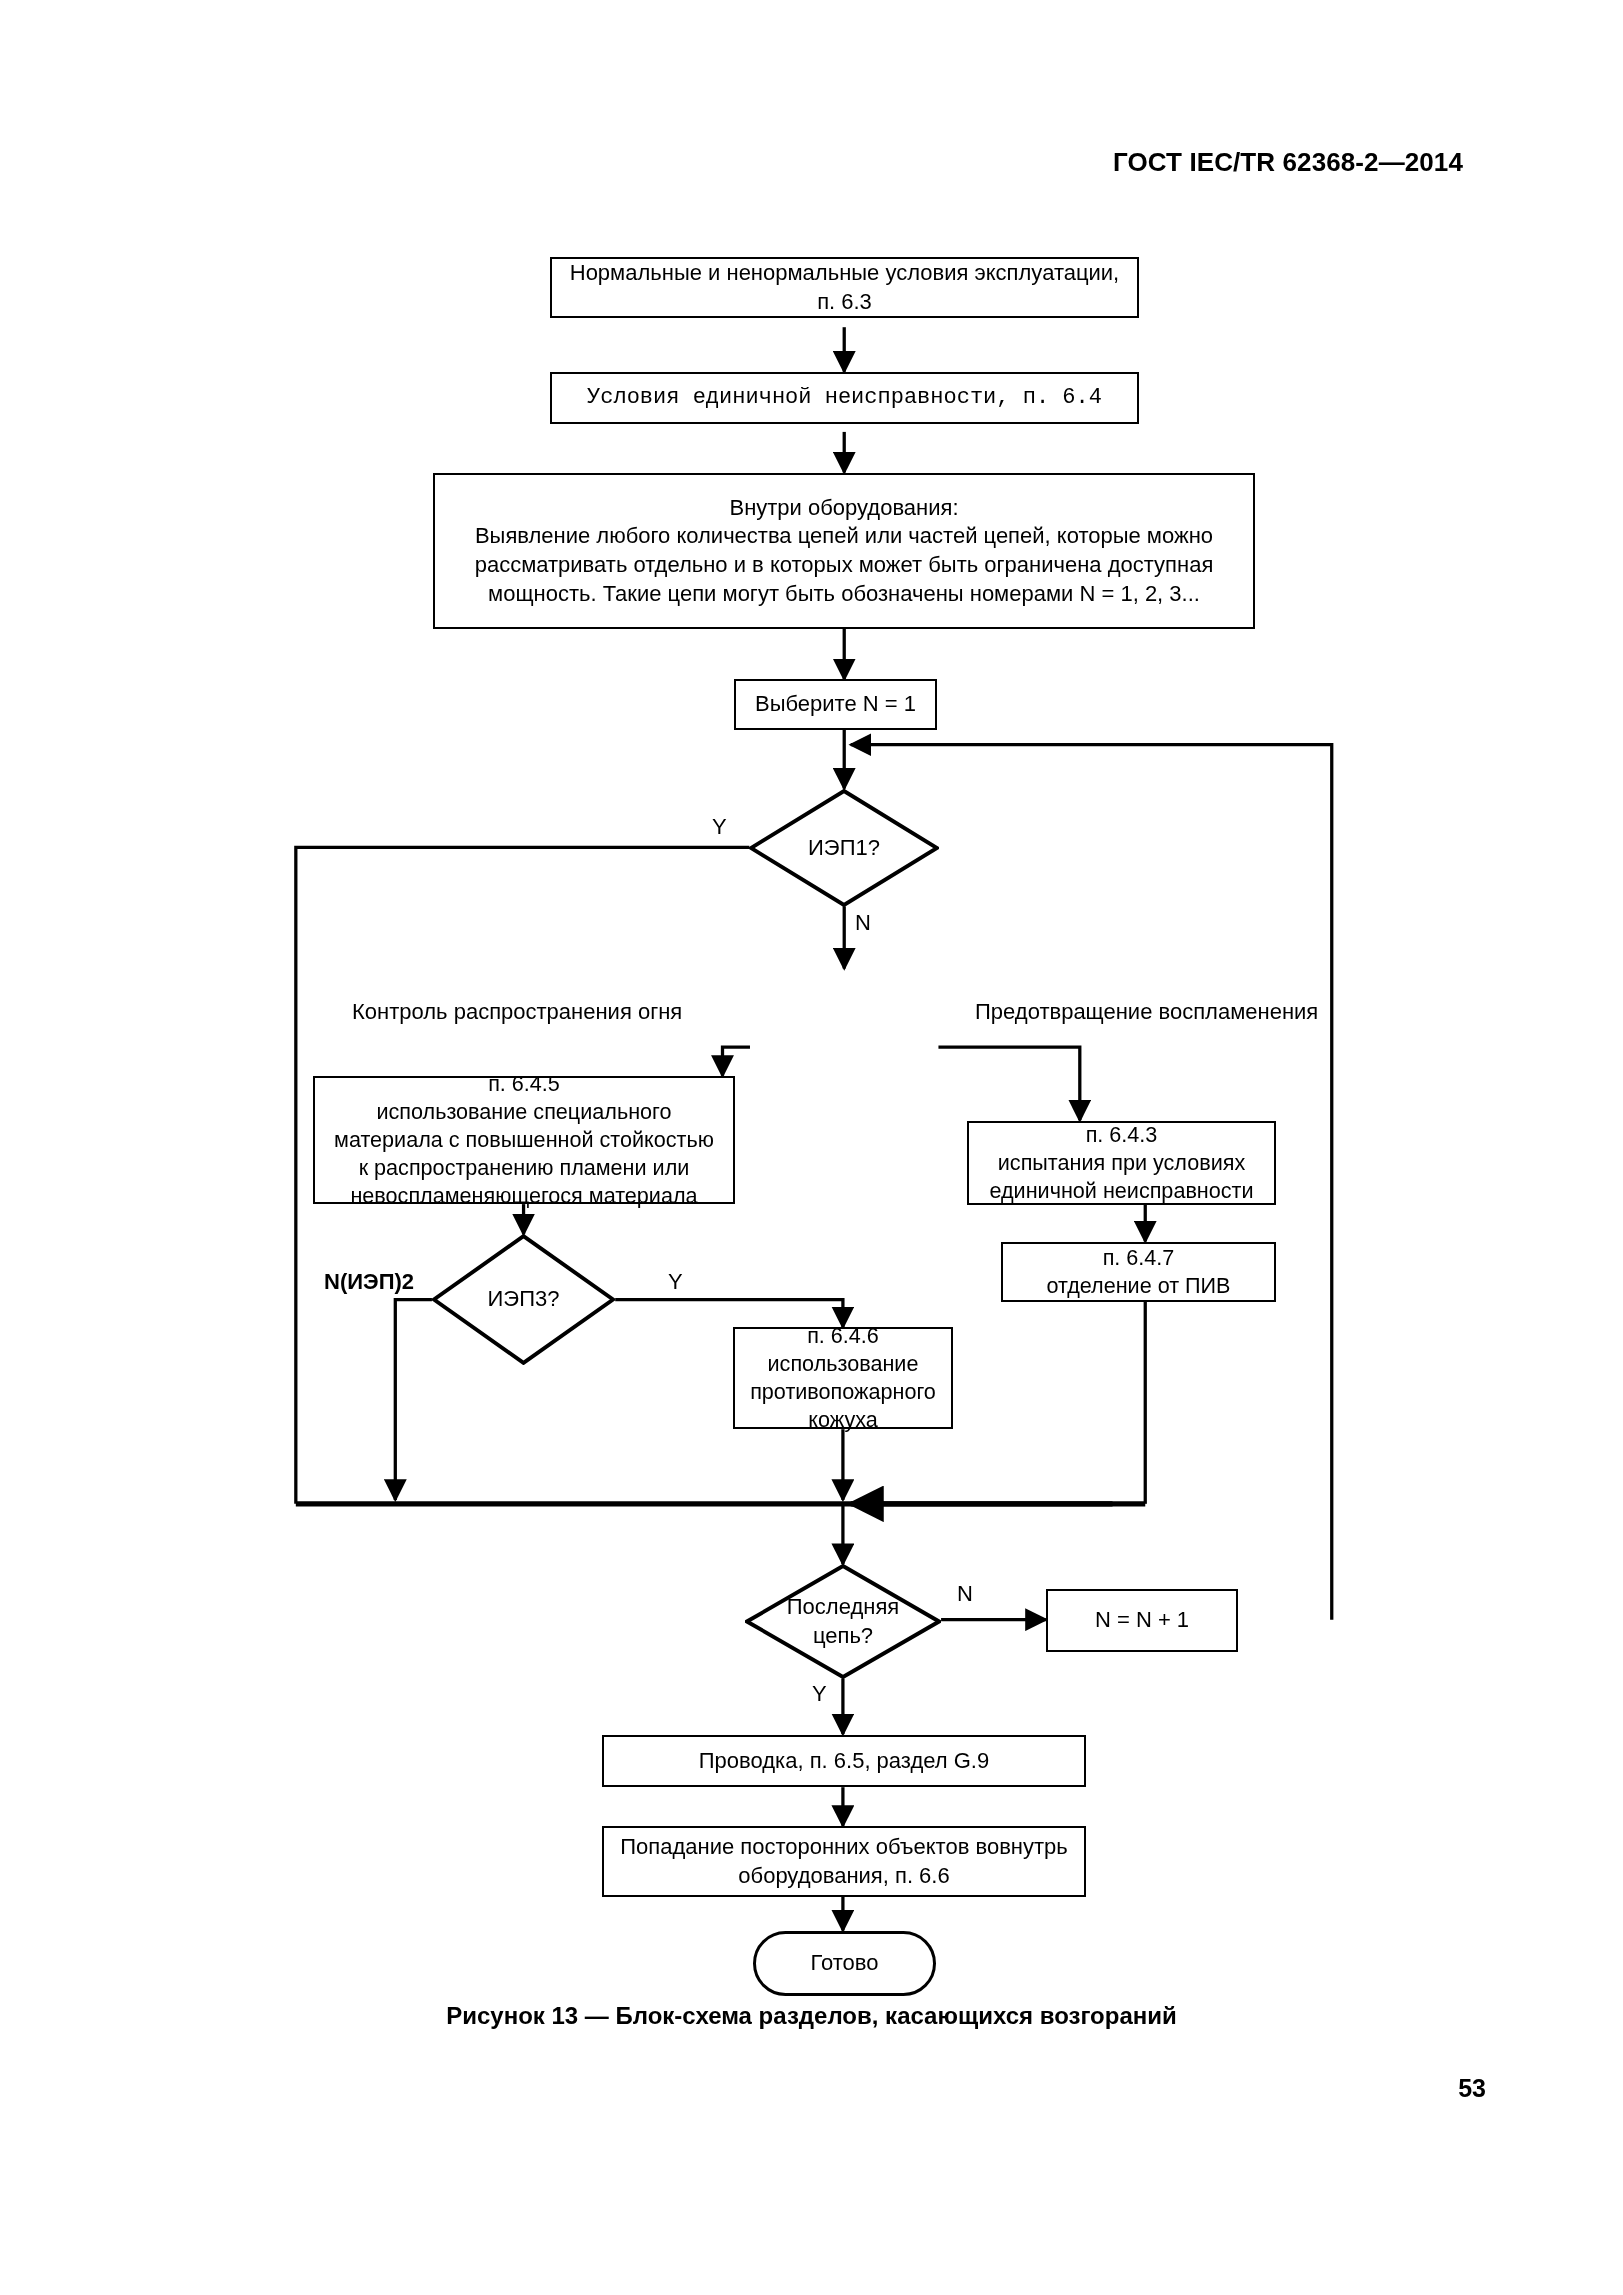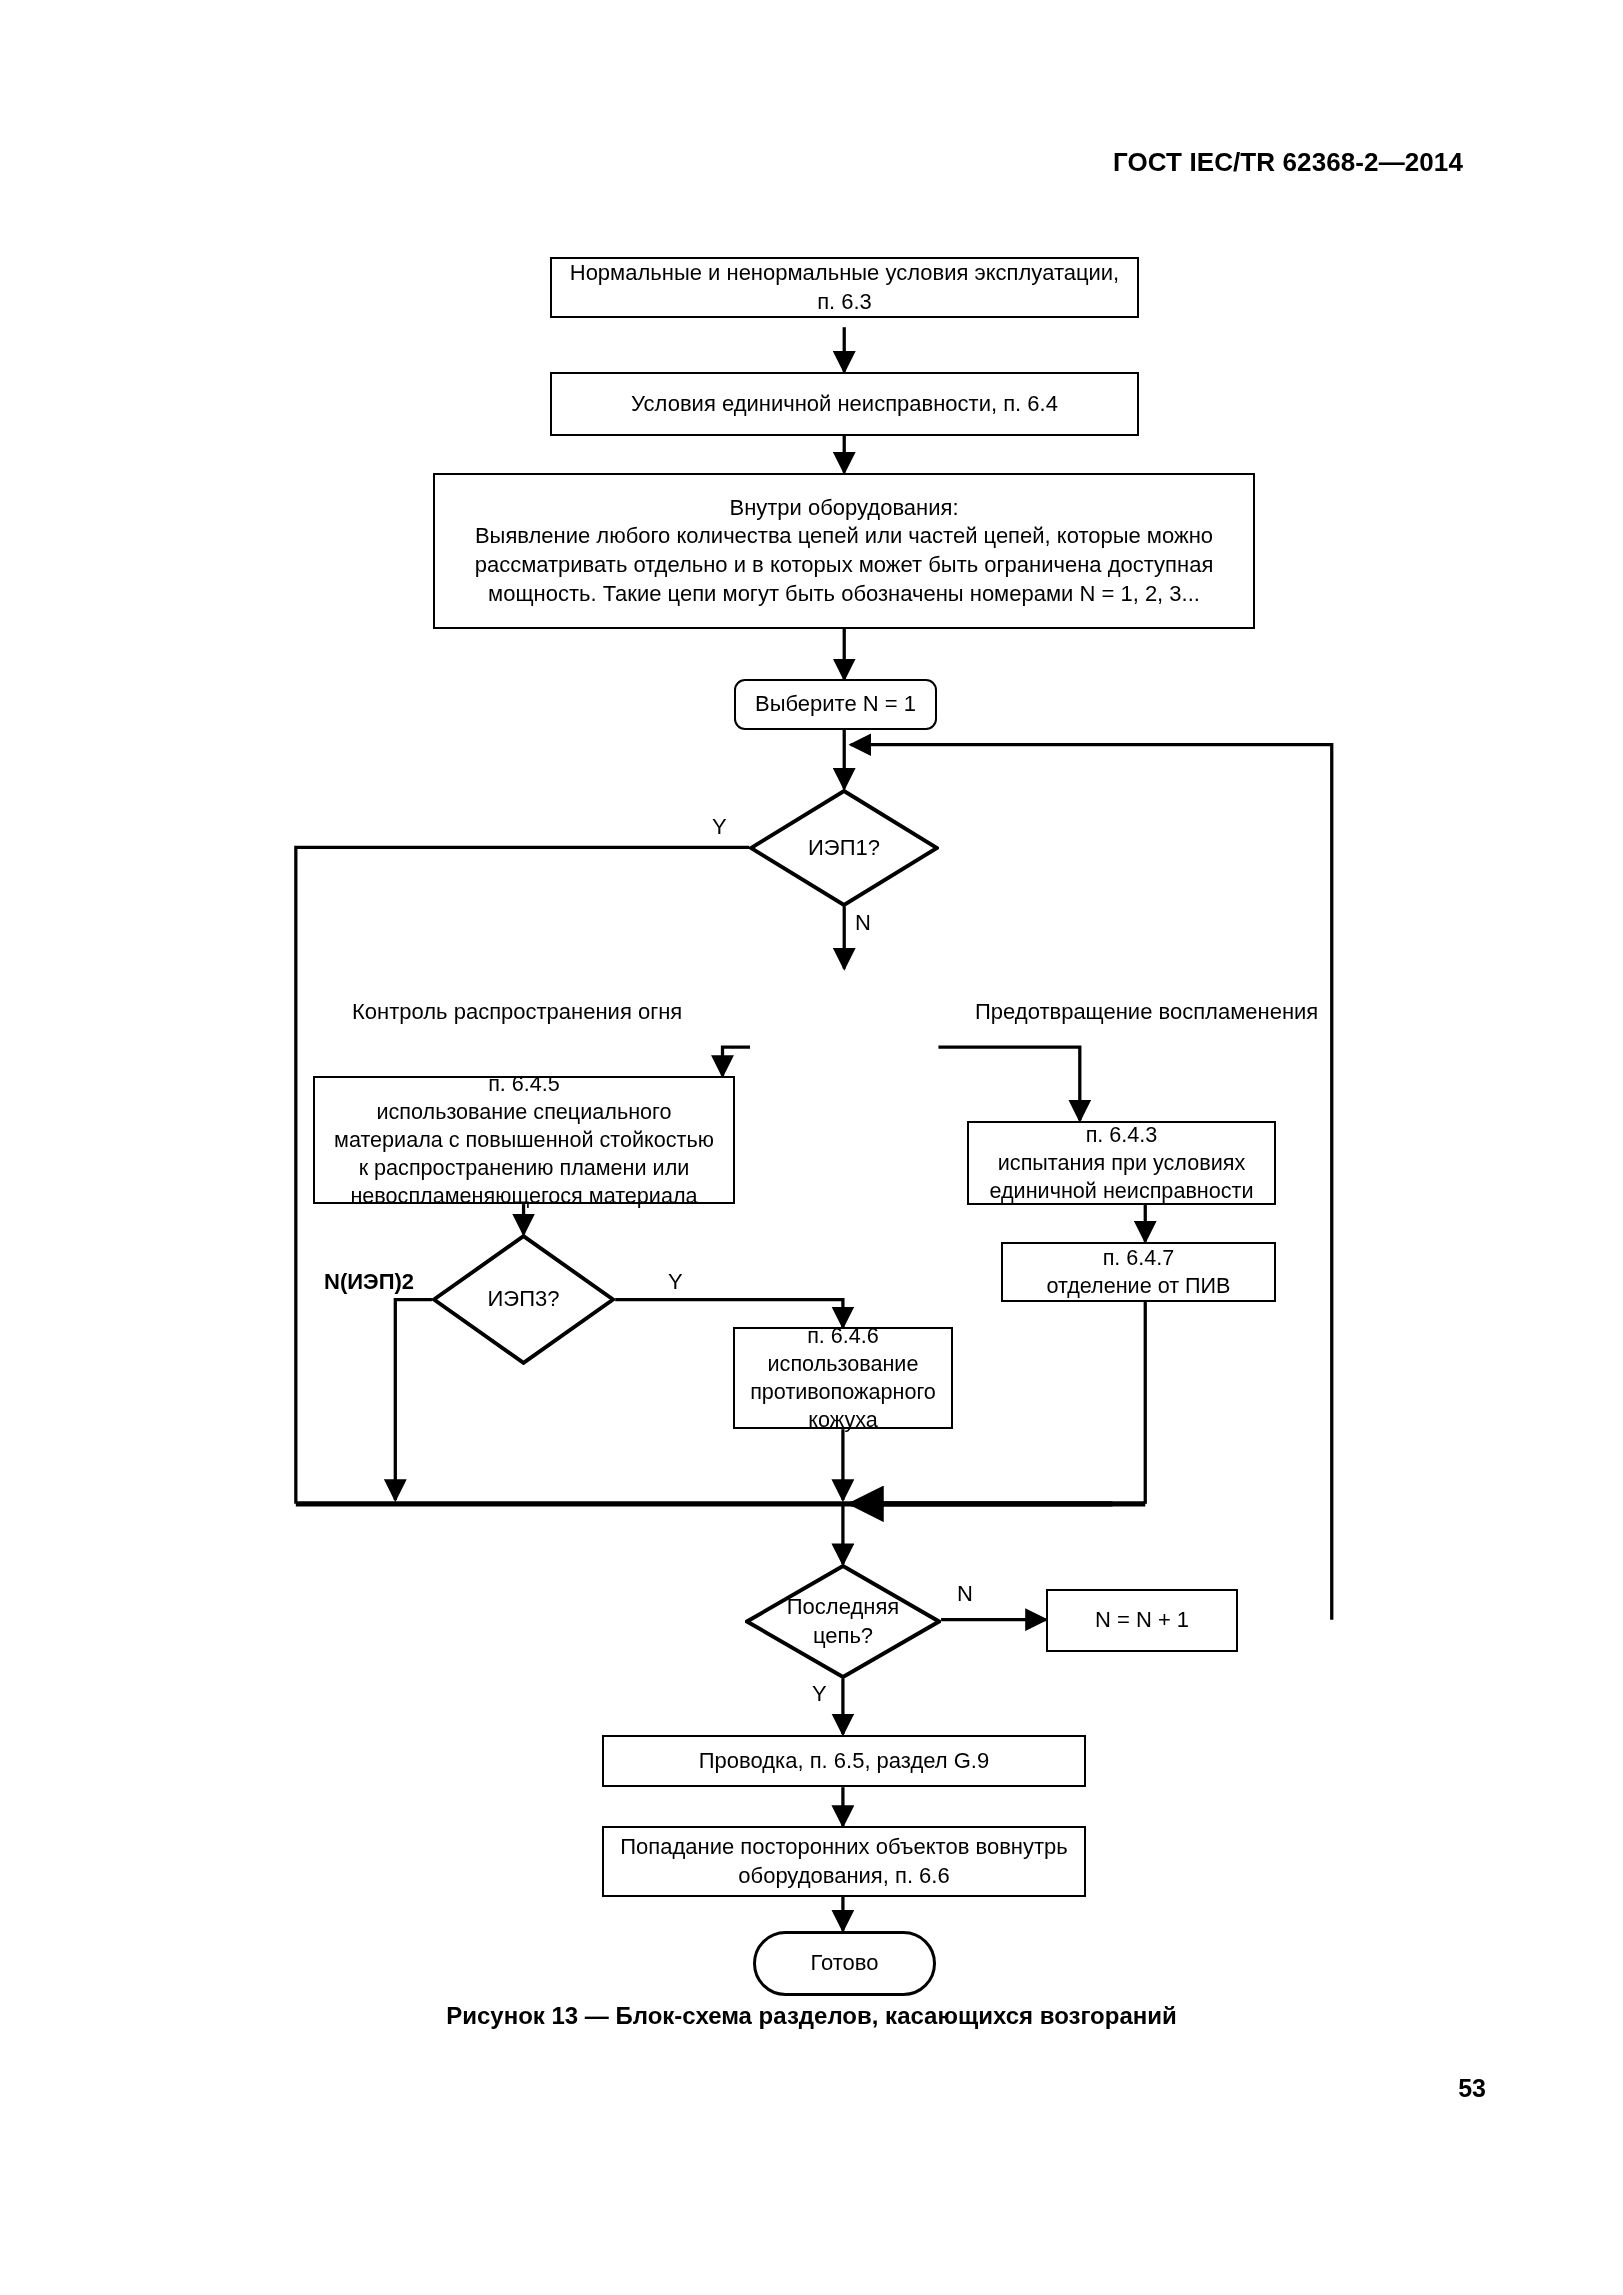--- a/index.html
+++ b/index.html
@@ -168,32 +168,32 @@
 
         <line x1="1288" y1="2897" x2="1288" y2="2950" marker-end="url(#ah)"></line>
       </g>
     </svg>
 
     <div class="node box" style="left:550px; top:257px; width:589px; height:61px;">
       <span style="white-space:pre-line;">Нормальные и ненормальные условия эксплуатации,
 п. 6.3</span>
     </div>
 
-    <div class="node box" style="left:550px; top:372px; width:589px; height:64px;">
+    <div class="node box" style="left:550px; top:372px; width:589px; height:52px;font-family:Liberation Mono, monospace;">
       <span style="white-space:pre-line;">Условия единичной неисправности, п. 6.4</span>
     </div>
 
     <div class="node box" style="left:433px; top:473px; width:822px; height:156px;">
       <span style="white-space:pre-line;">Внутри оборудования:
 Выявление любого количества цепей или частей цепей, которые можно
 рассматривать отдельно и в которых может быть ограничена доступная
 мощность. Такие цепи могут быть обозначены номерами N = 1, 2, 3...</span>
     </div>
 
-    <div class="node box" style="left:734px; top:679px; width:203px; height:51px;border-radius:11px;">
+    <div class="node box" style="left:734px; top:679px; width:203px; height:51px;">
       <span style="white-space:pre-line;">Выберите N = 1</span>
     </div>
 
     <div class="diamond-wrap" style="left:749px; top:789px; width:190px; height:118px;">
       <svg width="190" height="118" viewBox="0 0 290 180">
         <polygon points="145,3 287,90 145,177 3,90" fill="#ffffff" stroke="#000000" stroke-width="6"></polygon>
       </svg>
       <div class="diamond-label" style="white-space:pre-line;">ИЭП1?</div>
     </div>
 

